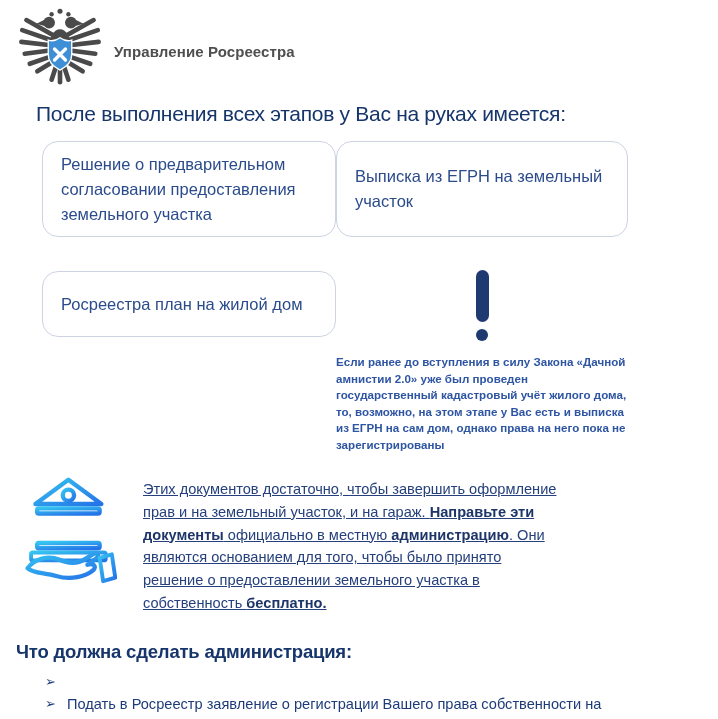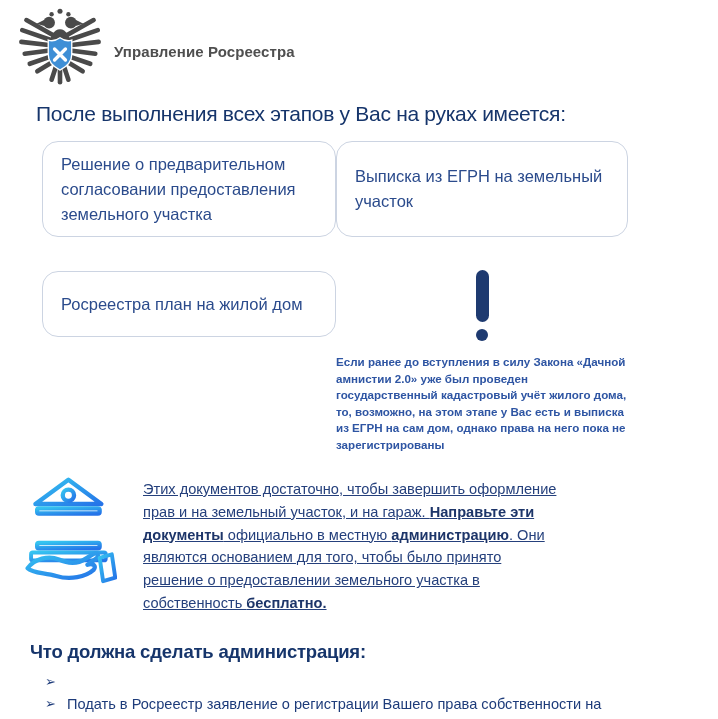--- a/index.html
+++ b/index.html
@@ -55,21 +55,21 @@
   }
 
   
   .info-row { display:flex; gap:26px; margin:18px 52px 0 25px; align-items:flex-start; }
   .bank-icon svg { width:92px; height:118px; display:block; }
   .info-text { font-size:14.6px; line-height:1.56; color:#25407c; padding-top:7px;text-decoration:underline; }
   .info-text .seg-b { font-weight:bold; color:#1d3569; }
 
   
   .admin-heading {
-    margin:26px 0 9px 30px;
+    margin:26px 0 9px 16px;
     font-size:18.5px; font-weight:bold; color:#16356b; letter-spacing:-0.2px;
   }
   .bullets { margin:0 8px 0 45px; padding:0; list-style:none; }
   .bullets li {
     display:flex; gap:11px; align-items:flex-start;
     font-size:14.6px; line-height:1.45; color:#1d3b7a;
     margin-bottom:3px;
   }
   .bullet-marker { font-size:13px; padding-top:1px; color:#1d3b7a; flex:0 0 auto; }
 

